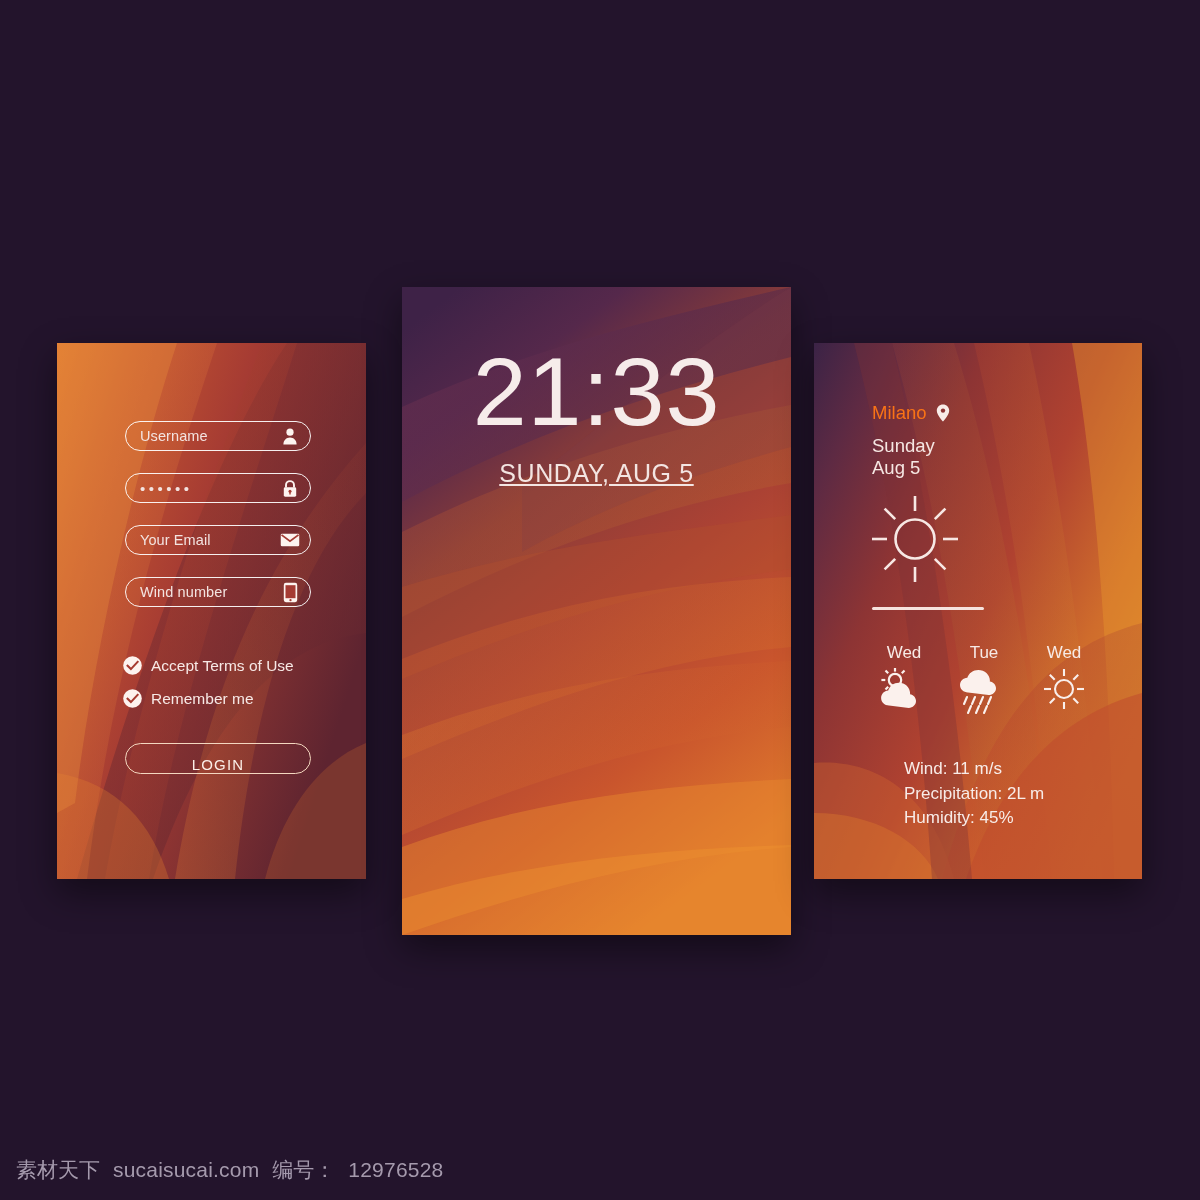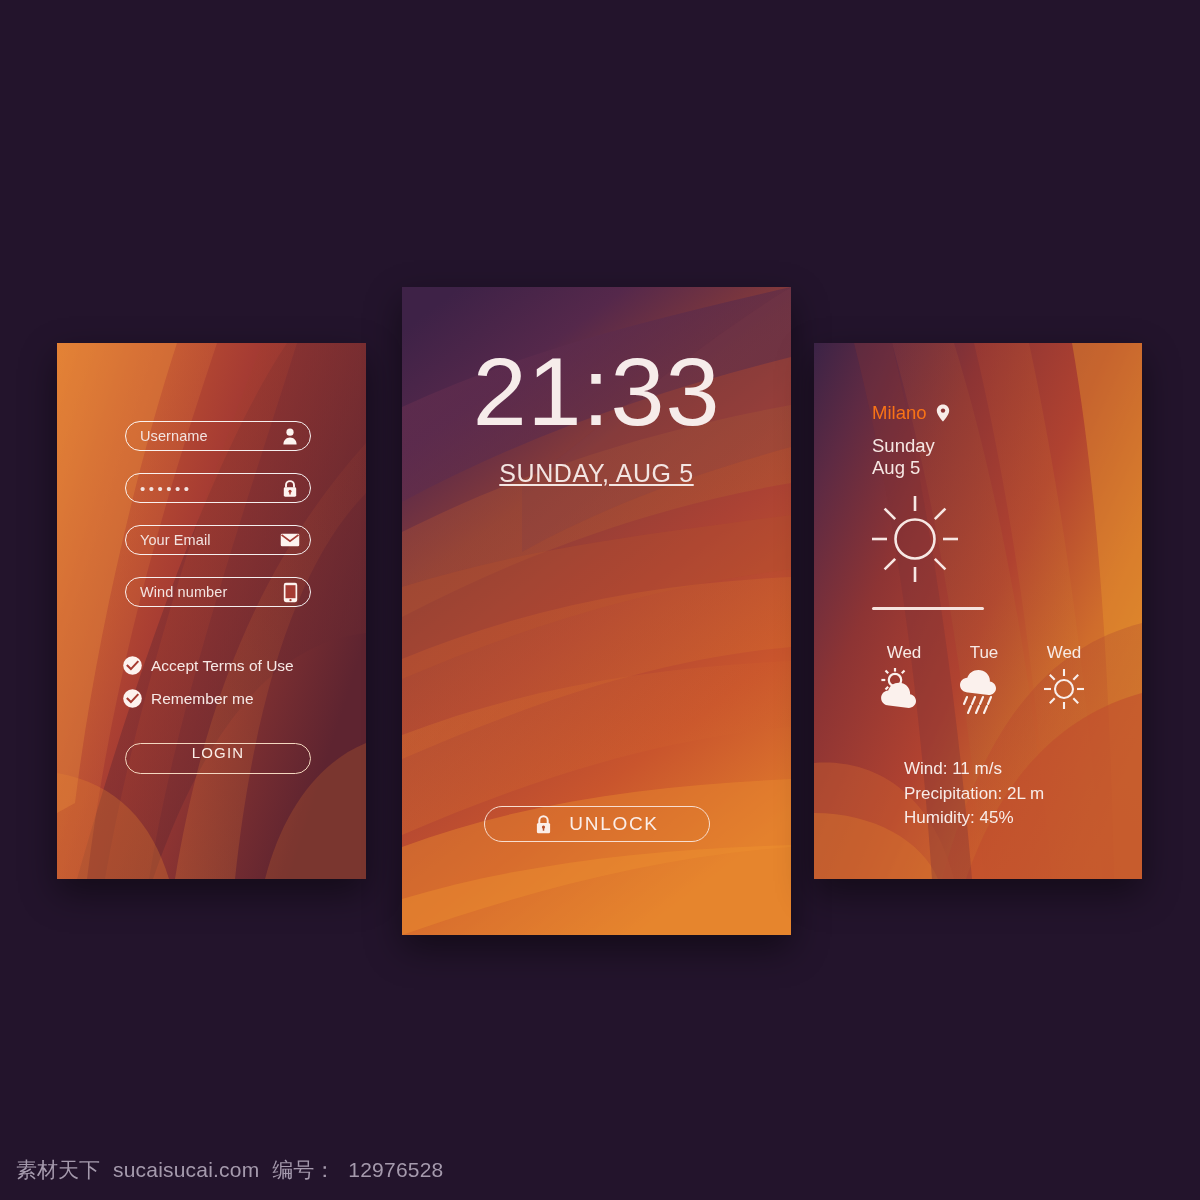--- a/index.html
+++ b/index.html
@@ -48,21 +48,21 @@
 
   .checks { position:absolute; left:66px; top:313px; }
   .checkrow { display:flex; align-items:center; margin-bottom:14px; }
   .chk { width:19px; height:19px; margin-right:9px; flex:0 0 auto; }
   .checkrow .clabel { color:#f7e9e6; font-size:15.5px; }
 
   .login-btn {
     position:absolute; left:68px; top:400px;
     width:186px; height:31px;
     border:1.6px solid #f4d7c0; border-radius:16px;
-    display:flex; align-items:flex-start; justify-content:center;
+    display:flex; align-items:flex-end; justify-content:center;
     color:#fbeee8; font-size:15px; letter-spacing:1.2px;
     cursor:pointer;
   }
 
   
   #lock-panel { left:402px; top:287px; width:389px; height:648px; }
 
   .clock {
     position:absolute; top:56px; left:0; right:0;
     text-align:center;
@@ -284,31 +284,20 @@
         <path d="M0,560 C130,512 260,498 389,492 L389,560 C250,570 120,606 0,648 Z" fill="#e88a2e" opacity="0.45"></path>
         <path d="M0,612 C120,576 250,562 389,558 L389,648 L0,648 Z" fill="#ef9630" opacity="0.4"></path>
         <path d="M389,0 L389,160 C300,185 210,215 120,265 L120,200 C210,130 300,55 389,0 Z" fill="#7b3b4a" opacity="0.22"></path>
       </svg>
     </div>
 
     <div class="content">
       <div class="clock">21:33</div>
       <div class="clock-date">SUNDAY, AUG 5</div>
 
-      <div class="unlock-btn">
-        <span class="ul-icon">
-          <svg width="19" height="21" viewBox="0 0 19 21">
-            <path d="M5.3 9.3V6.4a4.2 4.2 0 0 1 8.4 0v2.9" fill="none" stroke="#fbeee9" stroke-width="2"></path>
-            <rect x="2.9" y="9" width="13.2" height="10.2" rx="1.5" fill="#fbeee9"></rect>
-            <circle cx="9.5" cy="13.1" r="1.6" fill="#b9502c"></circle>
-            <rect x="8.75" y="13.4" width="1.5" height="3.3" fill="#b9502c"></rect>
-          </svg>
-        </span>
-        <span class="ul-label">UNLOCK</span>
-      </div>
     </div>
   </div>
 
   <div class="panel" id="weather-panel">
     <div class="waves">
       <svg viewBox="0 0 328 536" preserveAspectRatio="none">
         <defs>
           <linearGradient id="wgBase" x1="0" y1="0" x2="1" y2="0.75">
             <stop offset="0" stop-color="#3b2346"></stop>
             <stop offset="0.14" stop-color="#5e2a43"></stop>

